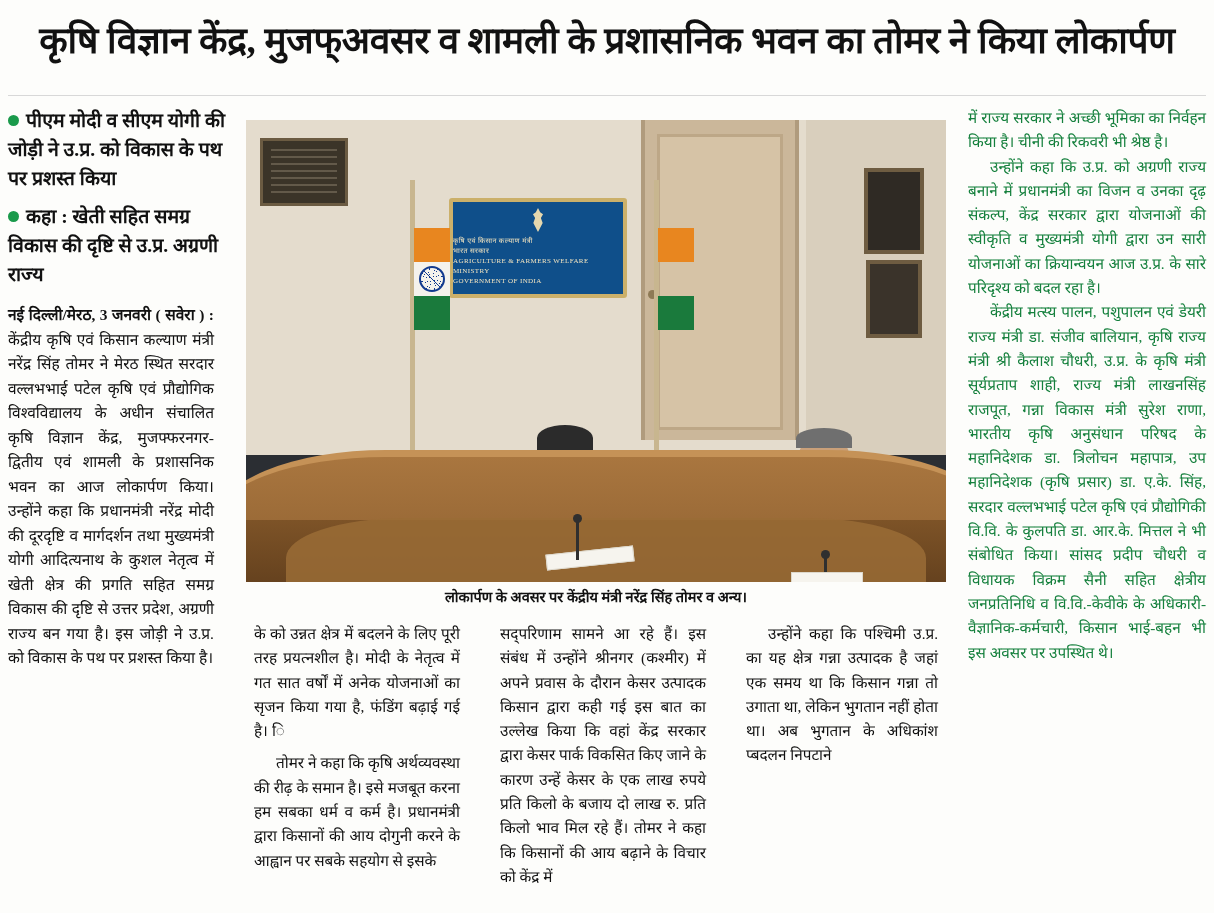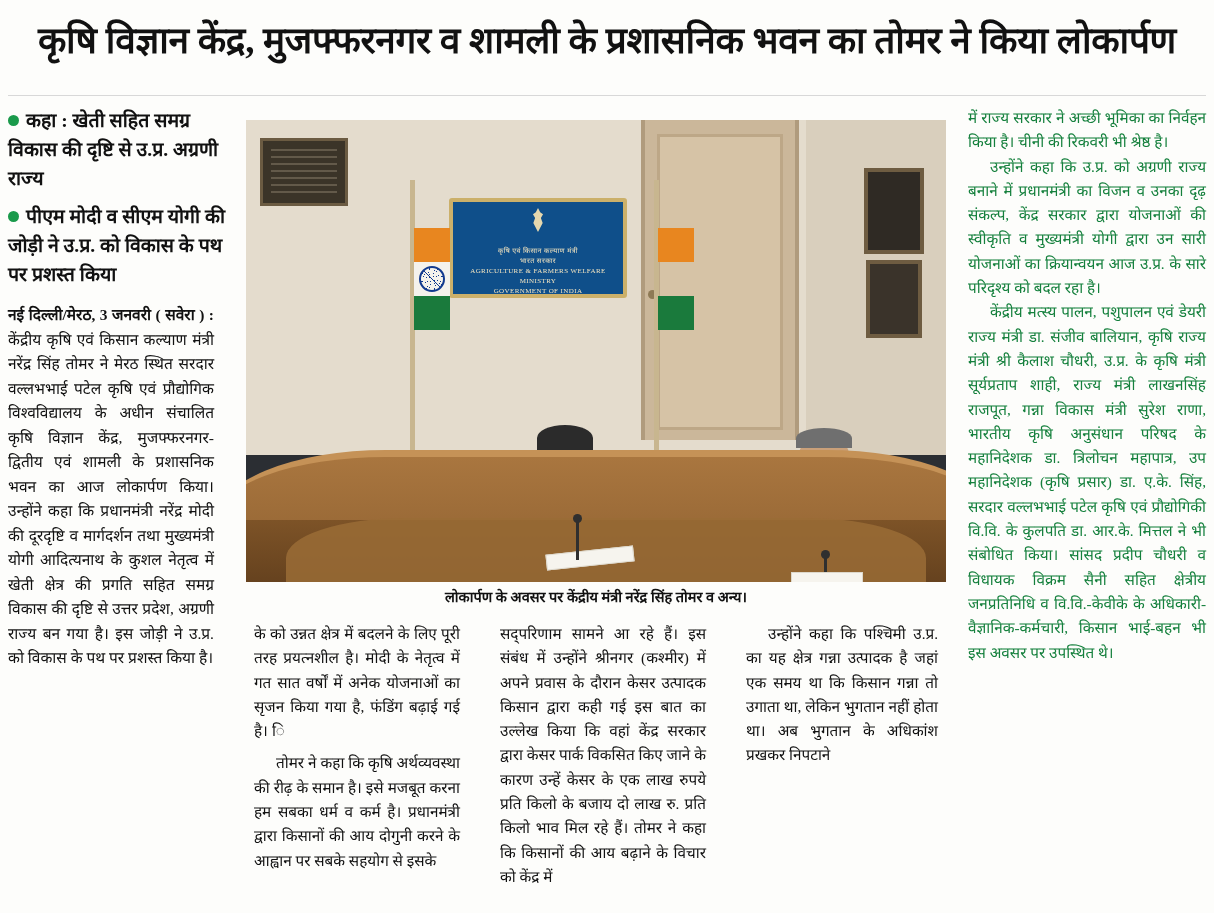--- a/index.html
+++ b/index.html
@@ -114,22 +114,22 @@
   }
   .frame-right2 {
     position:absolute; left:620px; top:140px; width:48px; height:70px;
     background:#3a332a; border:4px solid #6e5c41;
   }
   .emblem-board {
     position:absolute; left:203px; top:78px; width:170px; height:92px;
     background:#0f4f8a; border:4px solid #cbb06a; border-radius:3px;
   }
   .emblem-text {
-    position:absolute; left:0; right:0; top:44px;
-    text-align:center; color:#f2e4c0; font-size:7px; line-height:10px; letter-spacing:.4px;
+    position:absolute; left:0; right:0; top:34px;
+    text-align:left; color:#f2e4c0; font-size:7px; line-height:10px; letter-spacing:.4px;
   }
   .emblem-sym {
     position:absolute; left:50%; top:6px; transform:translateX(-50%);
     width:18px; height:24px; background:#e6d8ae;
     clip-path: polygon(50% 0, 62% 18%, 78% 26%, 66% 42%, 76% 62%, 50% 100%, 24% 62%, 34% 42%, 22% 26%, 38% 18%);
   }
   
   .flagpole { position:absolute; width:5px; background:#c8b68f; }
   .flagcloth { position:absolute; width:36px; }
   .fl-saffron { height:34px; background:#e8861f; }
@@ -220,30 +220,30 @@
     text-justify: inter-word;
   }
   .right-col p { margin: 0; text-indent: 22px; }
   .right-col p.noindent { text-indent: 0; }
 </style>
 </head>
 <body>
 
 <div class="page">
 
-  <div class="headline">कृषि विज्ञान केंद्र, मुजफ्फरनगर व शामली के प्रशासनिक भवन का तोमर ने किया लोकार्पण</div>
+  <div class="headline">कृषि विज्ञान केंद्र, मुजफ्अवसर व शामली के प्रशासनिक भवन का तोमर ने किया लोकार्पण</div>
   <div class="headline-rule"></div>
 
   <div class="left-col">
     <div class="bullet-block">
       <div class="bullet-item">
-        <span class="bdot"></span><span>कहा : खेती सहित समग्र विकास की दृष्टि से उ.प्र. अग्रणी राज्य</span>
+        <span class="bdot"></span><span>पीएम मोदी व सीएम योगी की जोड़ी ने उ.प्र. को विकास के पथ पर प्रशस्त किया</span>
       </div>
       <div class="bullet-item">
-        <span class="bdot"></span><span>पीएम मोदी व सीएम योगी की जोड़ी ने उ.प्र. को विकास के पथ पर प्रशस्त किया</span>
+        <span class="bdot"></span><span>कहा : खेती सहित समग्र विकास की दृष्टि से उ.प्र. अग्रणी राज्य</span>
       </div>
     </div>
     <div class="dateline-para">
       <p class="noindent"><span class="dateline-lead">नई दिल्ली/मेरठ, 3  जनवरी ( सवेरा ) :</span> <span>केंद्रीय कृषि एवं किसान कल्याण मंत्री नरेंद्र सिंह तोमर ने मेरठ स्थित सरदार वल्लभभाई पटेल कृषि एवं प्रौद्योगिक विश्वविद्यालय के अधीन संचालित कृषि विज्ञान केंद्र, मुजफ्फरनगर-द्वितीय एवं शामली के प्रशासनिक भवन का आज लोकार्पण किया। उन्होंने कहा कि प्रधानमंत्री नरेंद्र मोदी की दूरदृष्टि व मार्गदर्शन तथा मुख्यमंत्री योगी आदित्यनाथ के कुशल नेतृत्व में खेती क्षेत्र की प्रगति सहित समग्र विकास की दृष्टि से उत्तर प्रदेश, अग्रणी राज्य बन गया है। इस जोड़ी ने उ.प्र. को विकास के पथ पर प्रशस्त किया है।</span></p>
     </div>
   </div>
 
   <div class="photo-wrap">
     <div class="photo">
       <div class="wall-main"></div>
@@ -312,21 +312,21 @@
   <div class="col col-1">
     <p class="noindent">के को उन्नत क्षेत्र में बदलने के लिए पूरी तरह प्रयत्नशील है। मोदी के नेतृत्व में गत सात वर्षों में अनेक योजनाओं का सृजन किया गया है, फंडिंग बढ़ाई गई है। ि</p>
     <p>तोमर ने कहा कि कृषि अर्थव्यवस्था की रीढ़ के समान है। इसे मजबूत करना हम सबका धर्म व कर्म है। प्रधानमंत्री द्वारा किसानों की आय दोगुनी करने के आह्वान पर सबके सहयोग से इसके</p>
   </div>
 
   <div class="col col-2">
     <p class="noindent">सद्परिणाम सामने आ रहे हैं। इस संबंध में उन्होंने श्रीनगर (कश्मीर) में अपने प्रवास के दौरान केसर उत्पादक किसान द्वारा कही गई इस बात का उल्लेख किया कि वहां केंद्र सरकार द्वारा केसर पार्क विकसित किए जाने के कारण उन्हें केसर के एक लाख रुपये प्रति किलो के बजाय दो लाख रु. प्रति किलो भाव मिल रहे हैं। तोमर ने कहा कि किसानों की आय बढ़ाने के विचार को केंद्र में</p>
   </div>
 
   <div class="col col-3">
-    <p>उन्होंने कहा कि पश्चिमी उ.प्र. का यह क्षेत्र गन्ना उत्पादक है जहां एक समय था कि किसान गन्ना तो उगाता था, लेकिन भुगतान नहीं होता था। अब भुगतान के अधिकांश प्रखकर निपटाने</p>
+    <p>उन्होंने कहा कि पश्चिमी उ.प्र. का यह क्षेत्र गन्ना उत्पादक है जहां एक समय था कि किसान गन्ना तो उगाता था, लेकिन भुगतान नहीं होता था। अब भुगतान के अधिकांश प्बदलन निपटाने</p>
   </div>
 
   <div class="right-col">
     <p class="noindent">में राज्य सरकार ने अच्छी भूमिका का निर्वहन किया है। चीनी की रिकवरी भी श्रेष्ठ है।</p>
     <p>उन्होंने कहा कि उ.प्र. को अग्रणी राज्य बनाने में प्रधानमंत्री का विजन व उनका दृढ़ संकल्प, केंद्र सरकार द्वारा योजनाओं की स्वीकृति व मुख्यमंत्री योगी द्वारा उन सारी योजनाओं का क्रियान्वयन आज उ.प्र. के सारे परिदृश्य को बदल रहा है।</p>
     <p>केंद्रीय मत्स्य पालन, पशुपालन एवं डेयरी राज्य मंत्री डा. संजीव बालियान, कृषि राज्य मंत्री श्री कैलाश चौधरी, उ.प्र. के कृषि मंत्री सूर्यप्रताप शाही, राज्य मंत्री लाखनसिंह राजपूत, गन्ना विकास मंत्री सुरेश राणा, भारतीय कृषि अनुसंधान परिषद के महानिदेशक डा. त्रिलोचन महापात्र, उप महानिदेशक (कृषि प्रसार) डा. ए.के. सिंह, सरदार वल्लभभाई पटेल कृषि एवं प्रौद्योगिकी वि.वि. के कुलपति डा. आर.के. मित्तल ने भी संबोधित किया। सांसद प्रदीप चौधरी व विधायक विक्रम सैनी सहित क्षेत्रीय जनप्रतिनिधि व वि.वि.-केवीके के अधिकारी-वैज्ञानिक-कर्मचारी, किसान भाई-बहन भी इस अवसर पर उपस्थित थे।</p>
   </div>
 
 </div>
 

